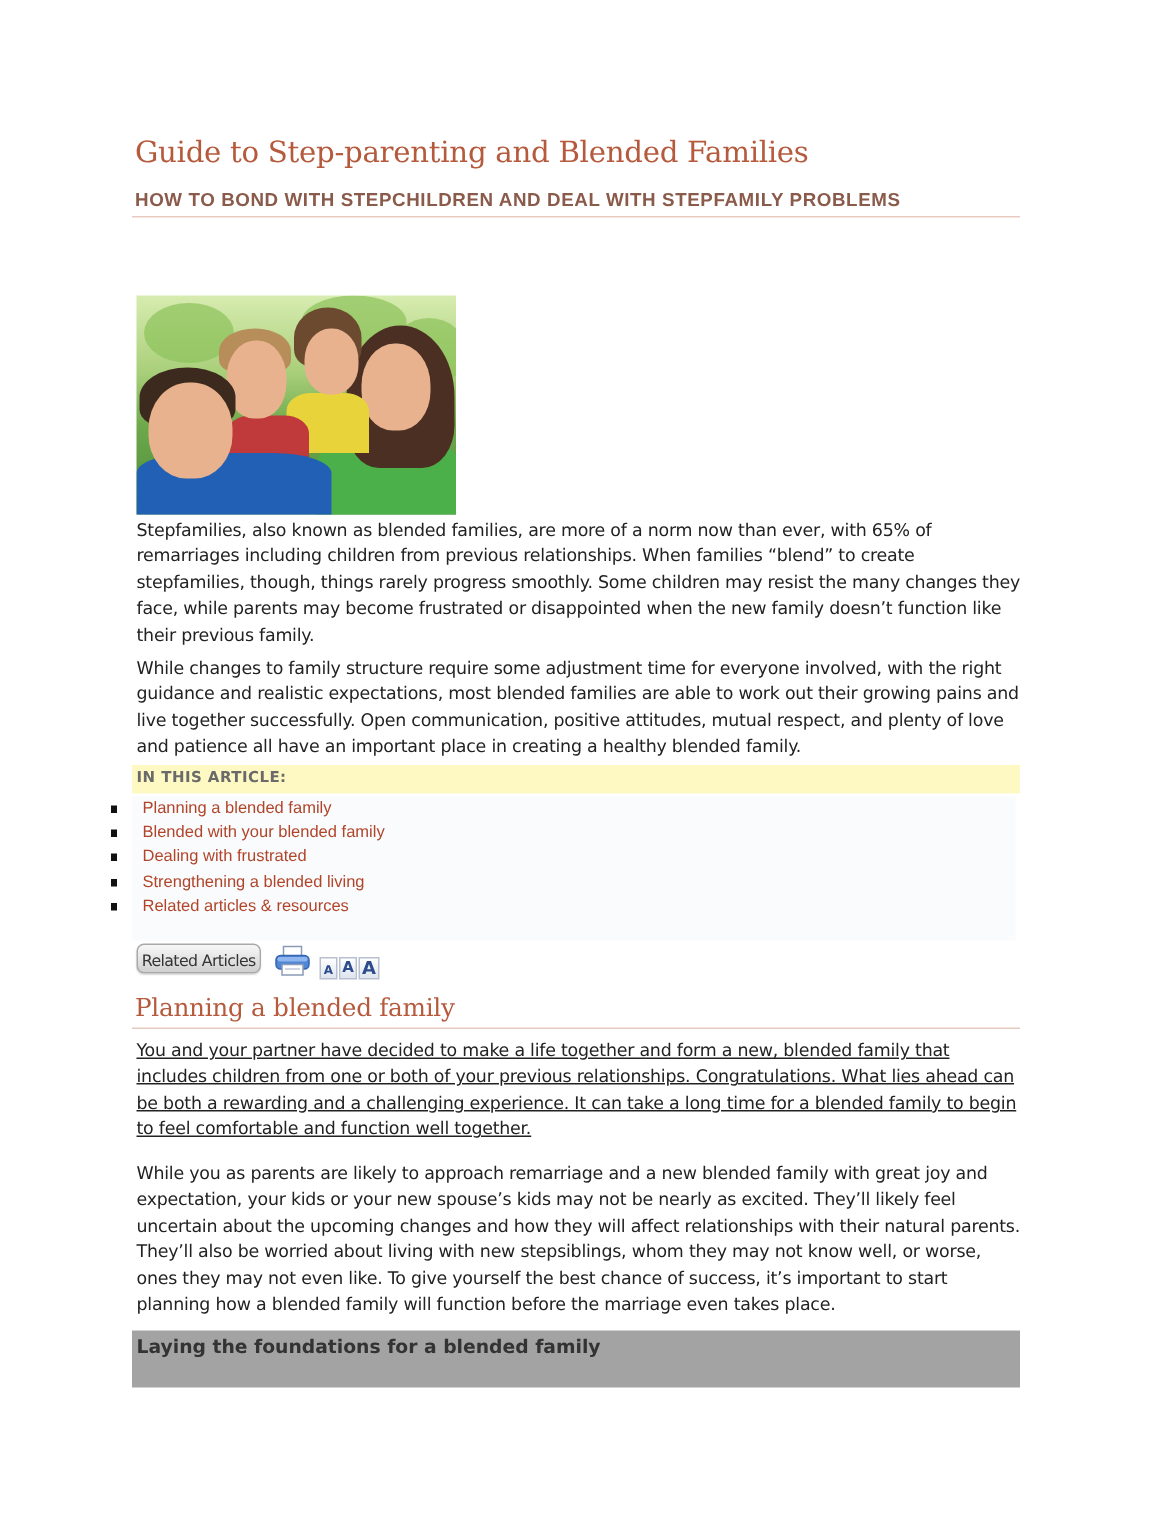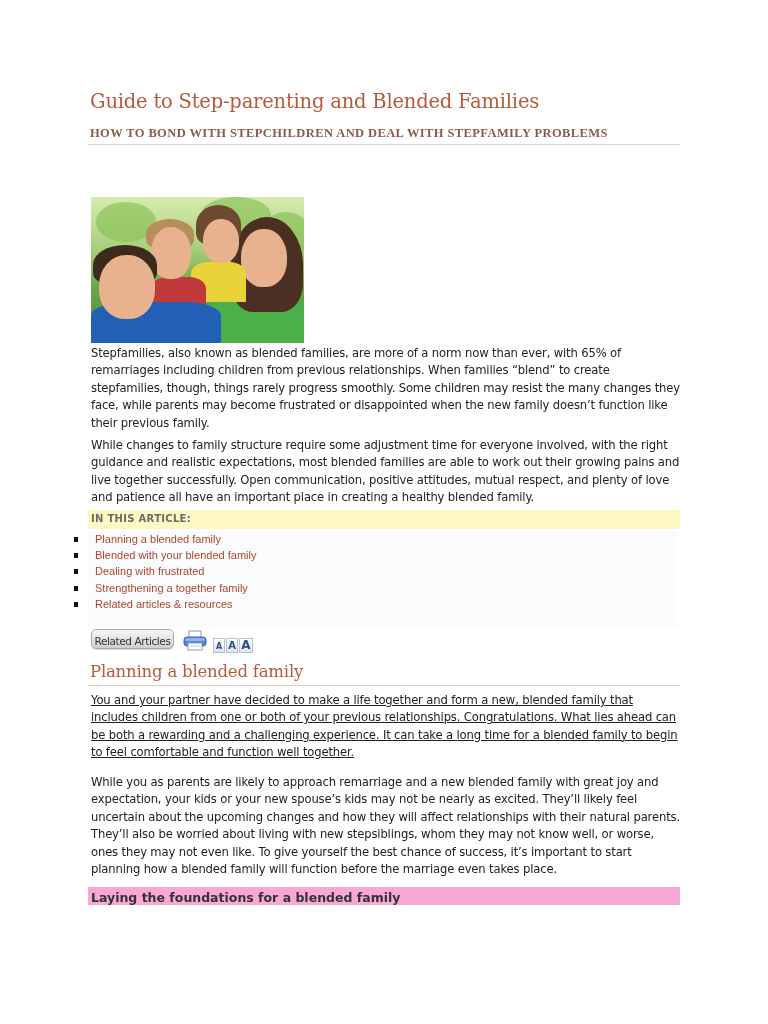--- a/index.html
+++ b/index.html
@@ -7,21 +7,21 @@
   .page { position: absolute; left: 0; top: 0; width: 768px; height: 1024px; }
 
   .title {
     position: absolute; left: 90px; top: 90px;
     font-family: "DejaVu Serif", "Liberation Serif", serif;
     font-size: 19.5px; color: #b55a3c; font-weight: normal; margin: 0;
     letter-spacing: -0.2px; white-space: nowrap;
   }
   .subtitle {
     position: absolute; left: 90px; top: 126px;
-    font-family: Liberation Serif, serif;
+    font-family: Liberation Sans, sans-serif;
     font-size: 12.5px; font-weight: bold; color: #8a5a4a; letter-spacing: 0.4px;
     margin: 0; white-space: nowrap;
   }
   .divider { position: absolute; left: 88px; width: 592px; height: 1px; background: #e8cbc0; }
   .div1 { top: 144px; }
   .div2 { top: 685px; }
 
   .photo {
     position: absolute; left: 91px; top: 197px; width: 213px; height: 146px;
     overflow: hidden;
@@ -85,22 +85,22 @@
   .fb1 { left: 122px; font-size: 8px; line-height: 16px; }
   .fb2 { left: 135px; font-size: 10px; }
   .fb3 { left: 148px; width: 14px; font-size: 12px; line-height: 13px; }
 
   .h2 {
     position: absolute; left: 90px; top: 662px; margin: 0;
     font-family: "DejaVu Serif", "Liberation Serif", serif; font-size: 16.5px;
     color: #b55a3c; font-weight: normal; white-space: nowrap; letter-spacing: -0.2px;
   }
   .h3-bar {
-    position: absolute; left: 88px; top: 887px; width: 592px; height: 18px;
-    background: #f9a8d4;
+    position: absolute; left: 88px; top: 887px; width: 592px; height: 38px;
+    background: #a3a3a3;
   }
   .h3-bar span {
     position: absolute; left: 3px; top: 3px;
     font-family: "DejaVu Sans", sans-serif; font-size: 12.5px; font-weight: bold;
     color: #333333; white-space: nowrap;
   }
 </style>
 </head>
 <body>
 
@@ -147,21 +147,21 @@
     <li class="toc-item">
       <span class="toc-bullet"></span>
       <a class="toc-link" href="#">Blended with your blended family</a>
     </li>
     <li class="toc-item">
       <span class="toc-bullet"></span>
       <a class="toc-link" href="#">Dealing with frustrated</a>
     </li>
     <li class="toc-item">
       <span class="toc-bullet"></span>
-      <a class="toc-link" href="#">Strengthening a together family</a>
+      <a class="toc-link" href="#">Strengthening a blended living</a>
     </li>
     <li class="toc-item">
       <span class="toc-bullet"></span>
       <a class="toc-link" href="#">Related articles &amp; resources</a>
     </li>
   </ul>
 
   <div class="tools">
     <div class="btn-related">Related Articles</div>
     <span class="print-icon">

